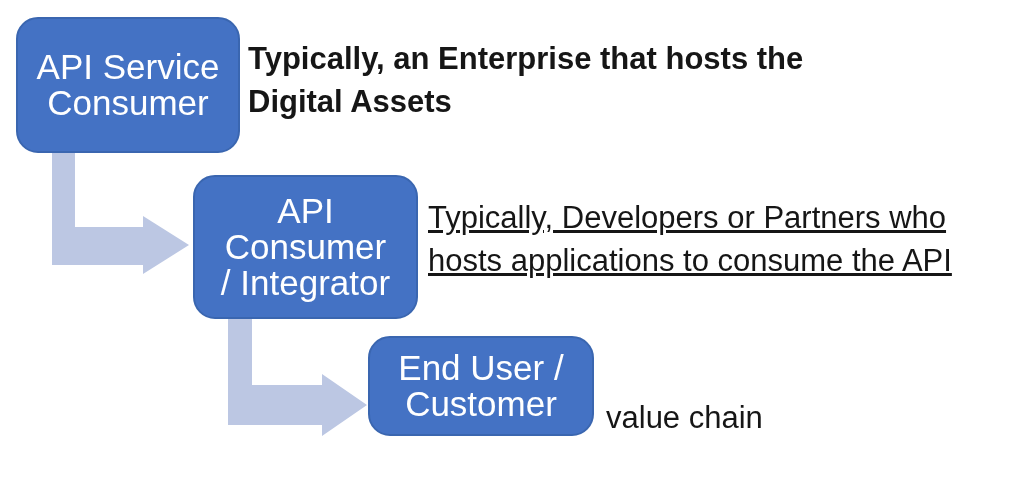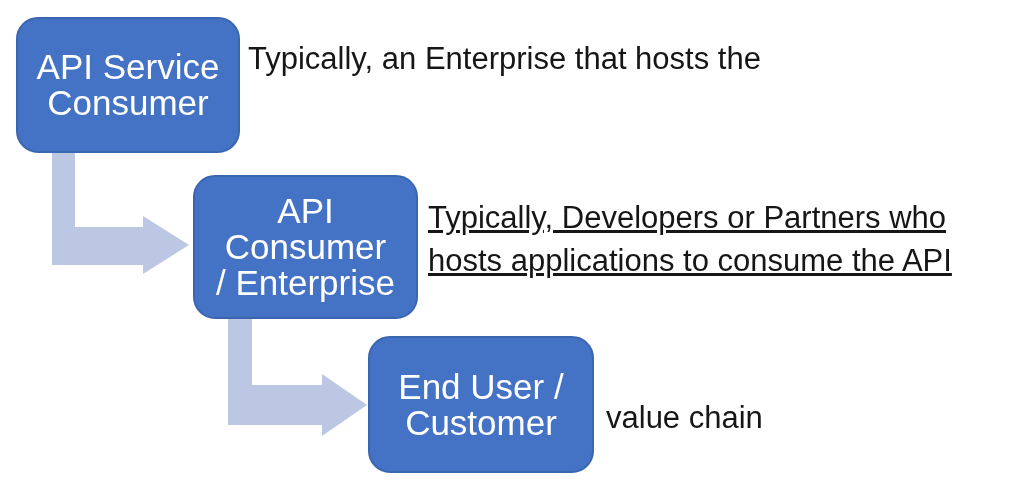--- a/index.html
+++ b/index.html
@@ -35,30 +35,30 @@
     align-items: center;
     justify-content: center;
     text-align: center;
     color: var(--box-text);
     font-size: 35px;
     line-height: 36px;
     font-weight: 400;
   }
   .node-1 { left: 16px;  top: 17px;  width: 224px; height: 136px; }
   .node-2 { left: 193px; top: 175px; width: 225px; height: 144px; }
-  .node-3 { left: 368px; top: 336px; width: 226px; height: 137px; }
+  .node-3 { left: 368px; top: 336px; width: 226px; height: 100px; }
   .desc {
     position: absolute;
     color: var(--desc-text);
     font-size: 31px;
     line-height: 43px;
     font-weight: 400;
     white-space: nowrap;
   }
-  .desc-1 { left: 248px; top: 37px;  }
+  .desc-1 { left: 248px; top: 37px; font-weight: bold;  }
   .desc-2 { left: 428px; top: 196px; text-decoration: underline; }
   .desc-3 { left: 606px; top: 353px; }
 </style>
 </head>
 <body>
 
 <div class="canvas">
 
   <svg class="arrow-layer" viewBox="0 0 1021 487" xmlns="http://www.w3.org/2000/svg" aria-hidden="true">
     <polygon fill="var(--arrow-fill)" points="52,153 75,153 75,227 143,227 143,216 189,245 143,274 143,265 52,265"></polygon>
@@ -67,26 +67,27 @@
 
   <div class="node node-1">
     <div class="node-label">
       <span>API Service</span><br>
       <span>Consumer</span>
     </div>
   </div>
 
   <div class="desc desc-1">
     <span>Typically, an Enterprise that hosts the</span><br>
+    <span>Digital Assets</span>
   </div>
 
   <div class="node node-2">
     <div class="node-label">
       <span>API Consumer</span><br>
-      <span>/ Enterprise</span>
+      <span>/ Integrator</span>
     </div>
   </div>
 
   <div class="desc desc-2">
     <span>Typically, Developers or Partners who</span><br>
     <span>hosts applications to consume the API</span>
   </div>
 
   <div class="node node-3">
     <div class="node-label">

